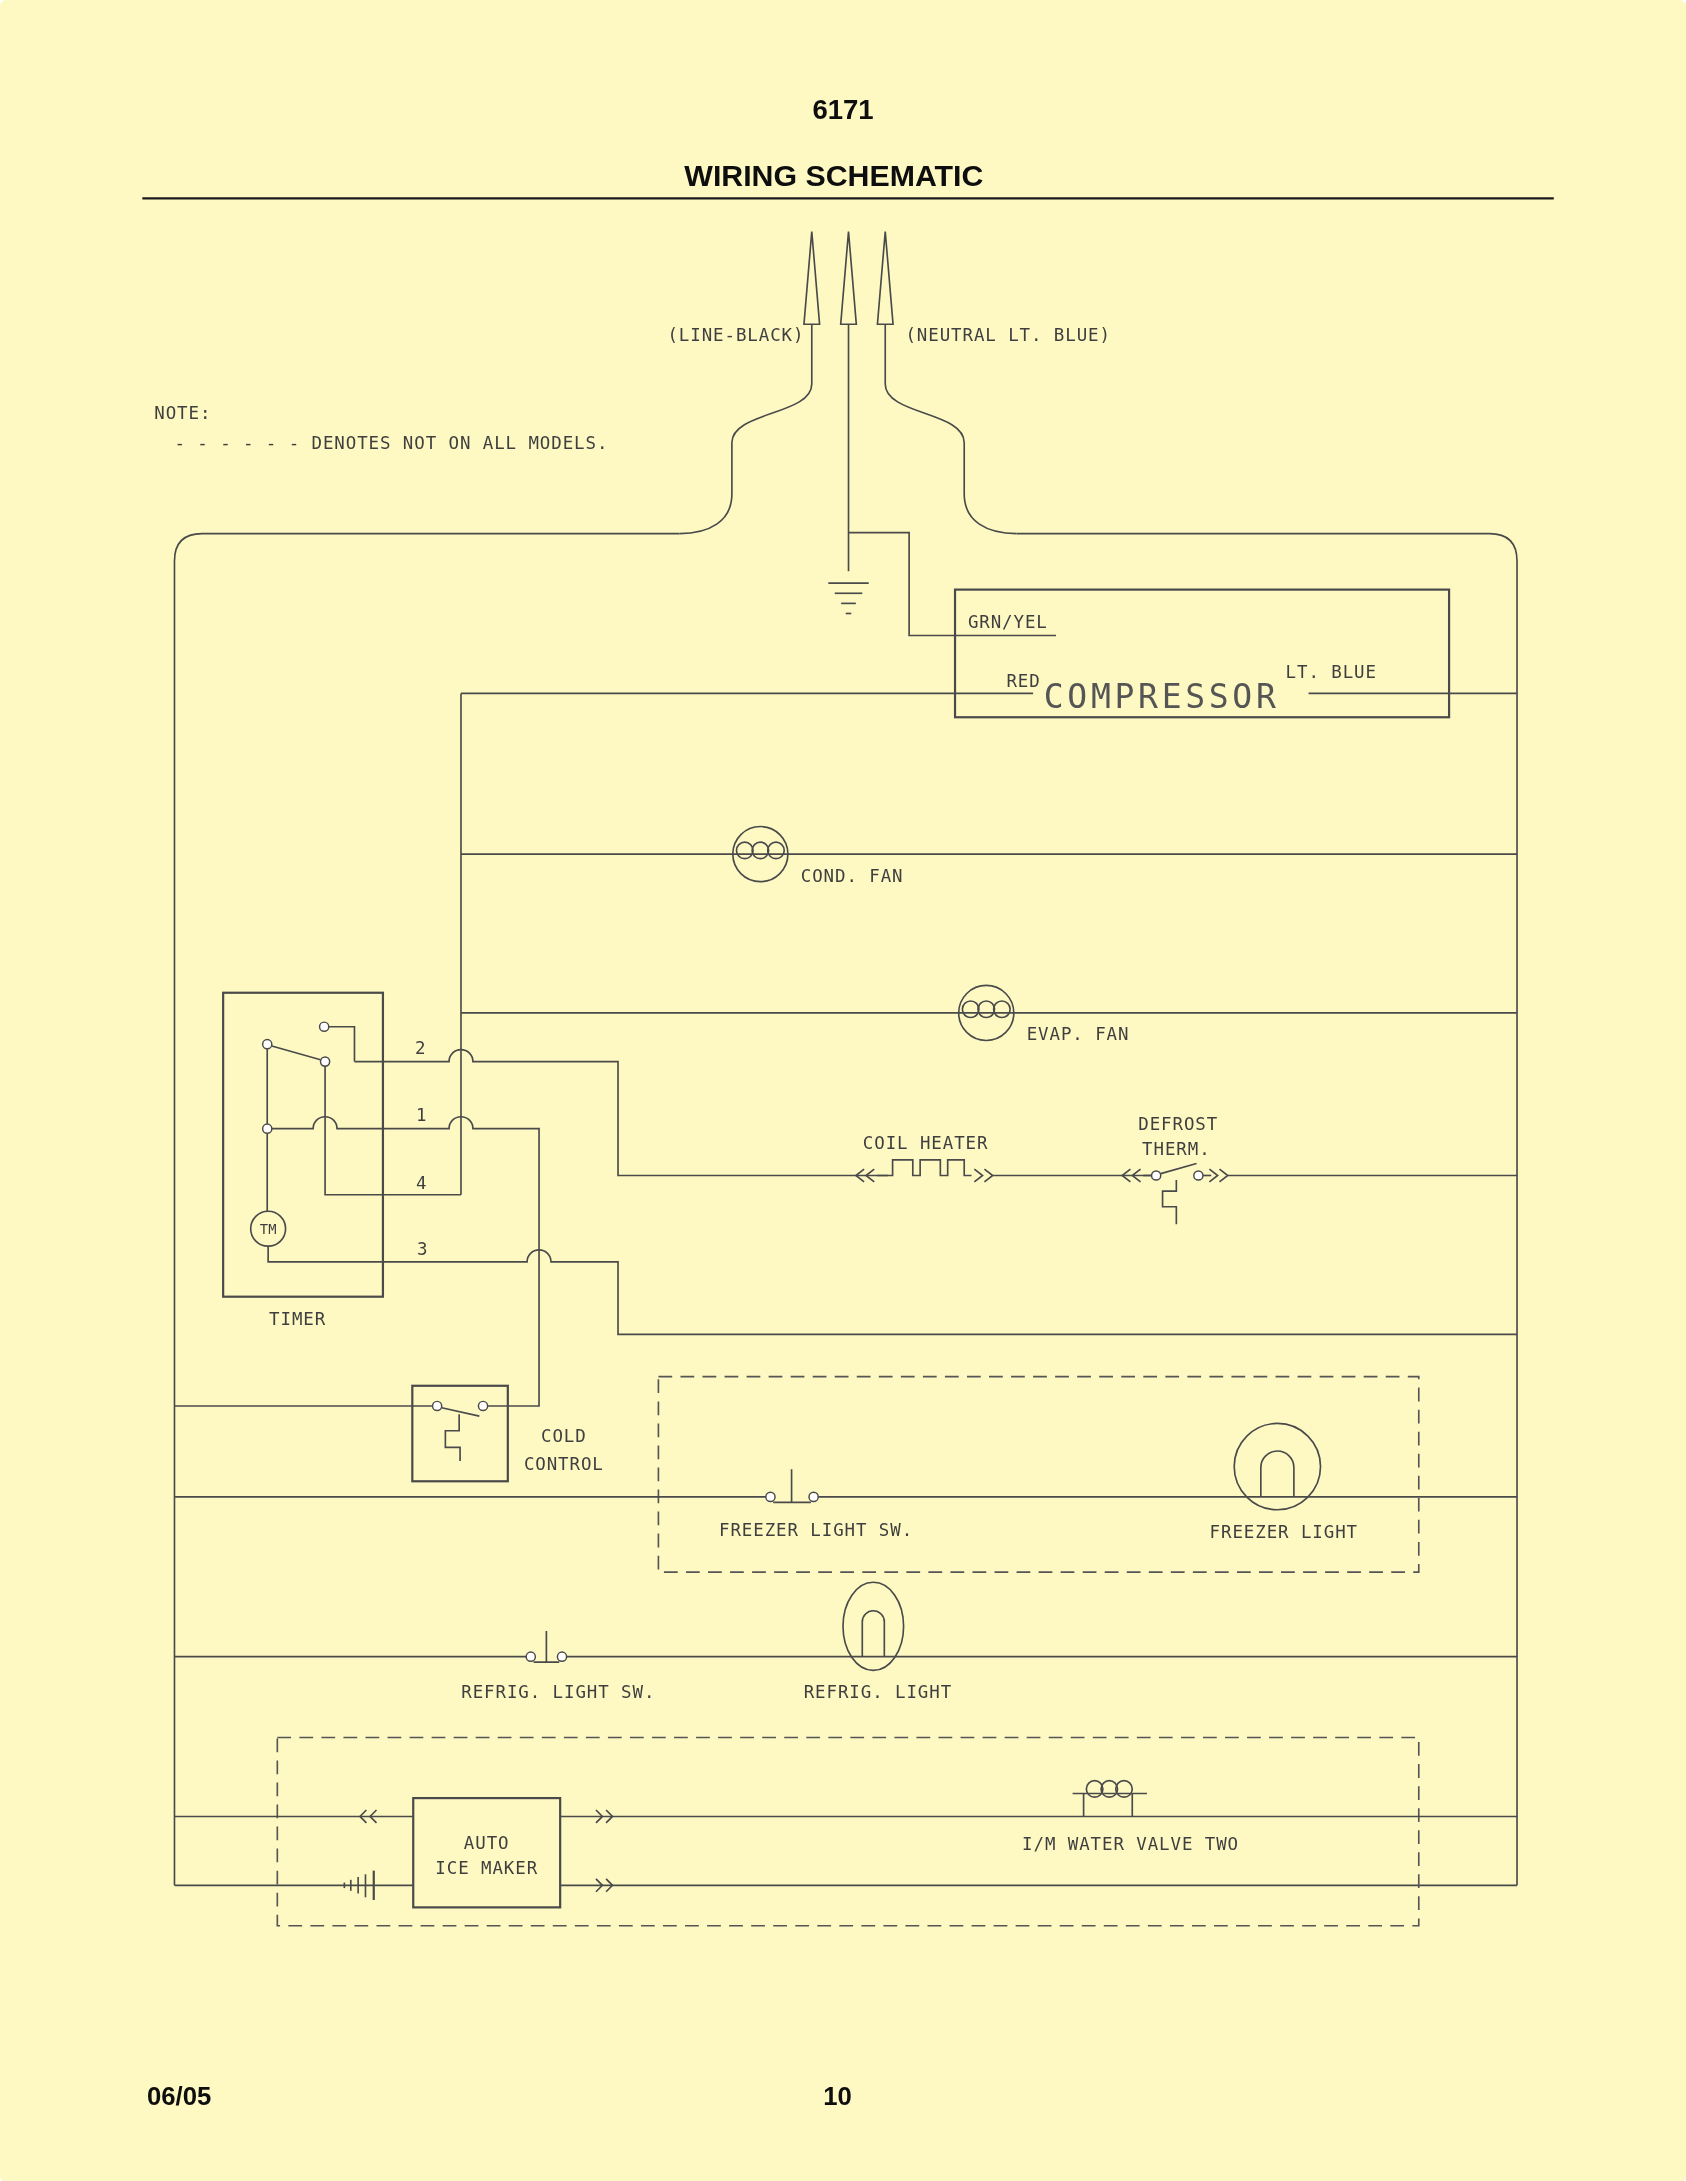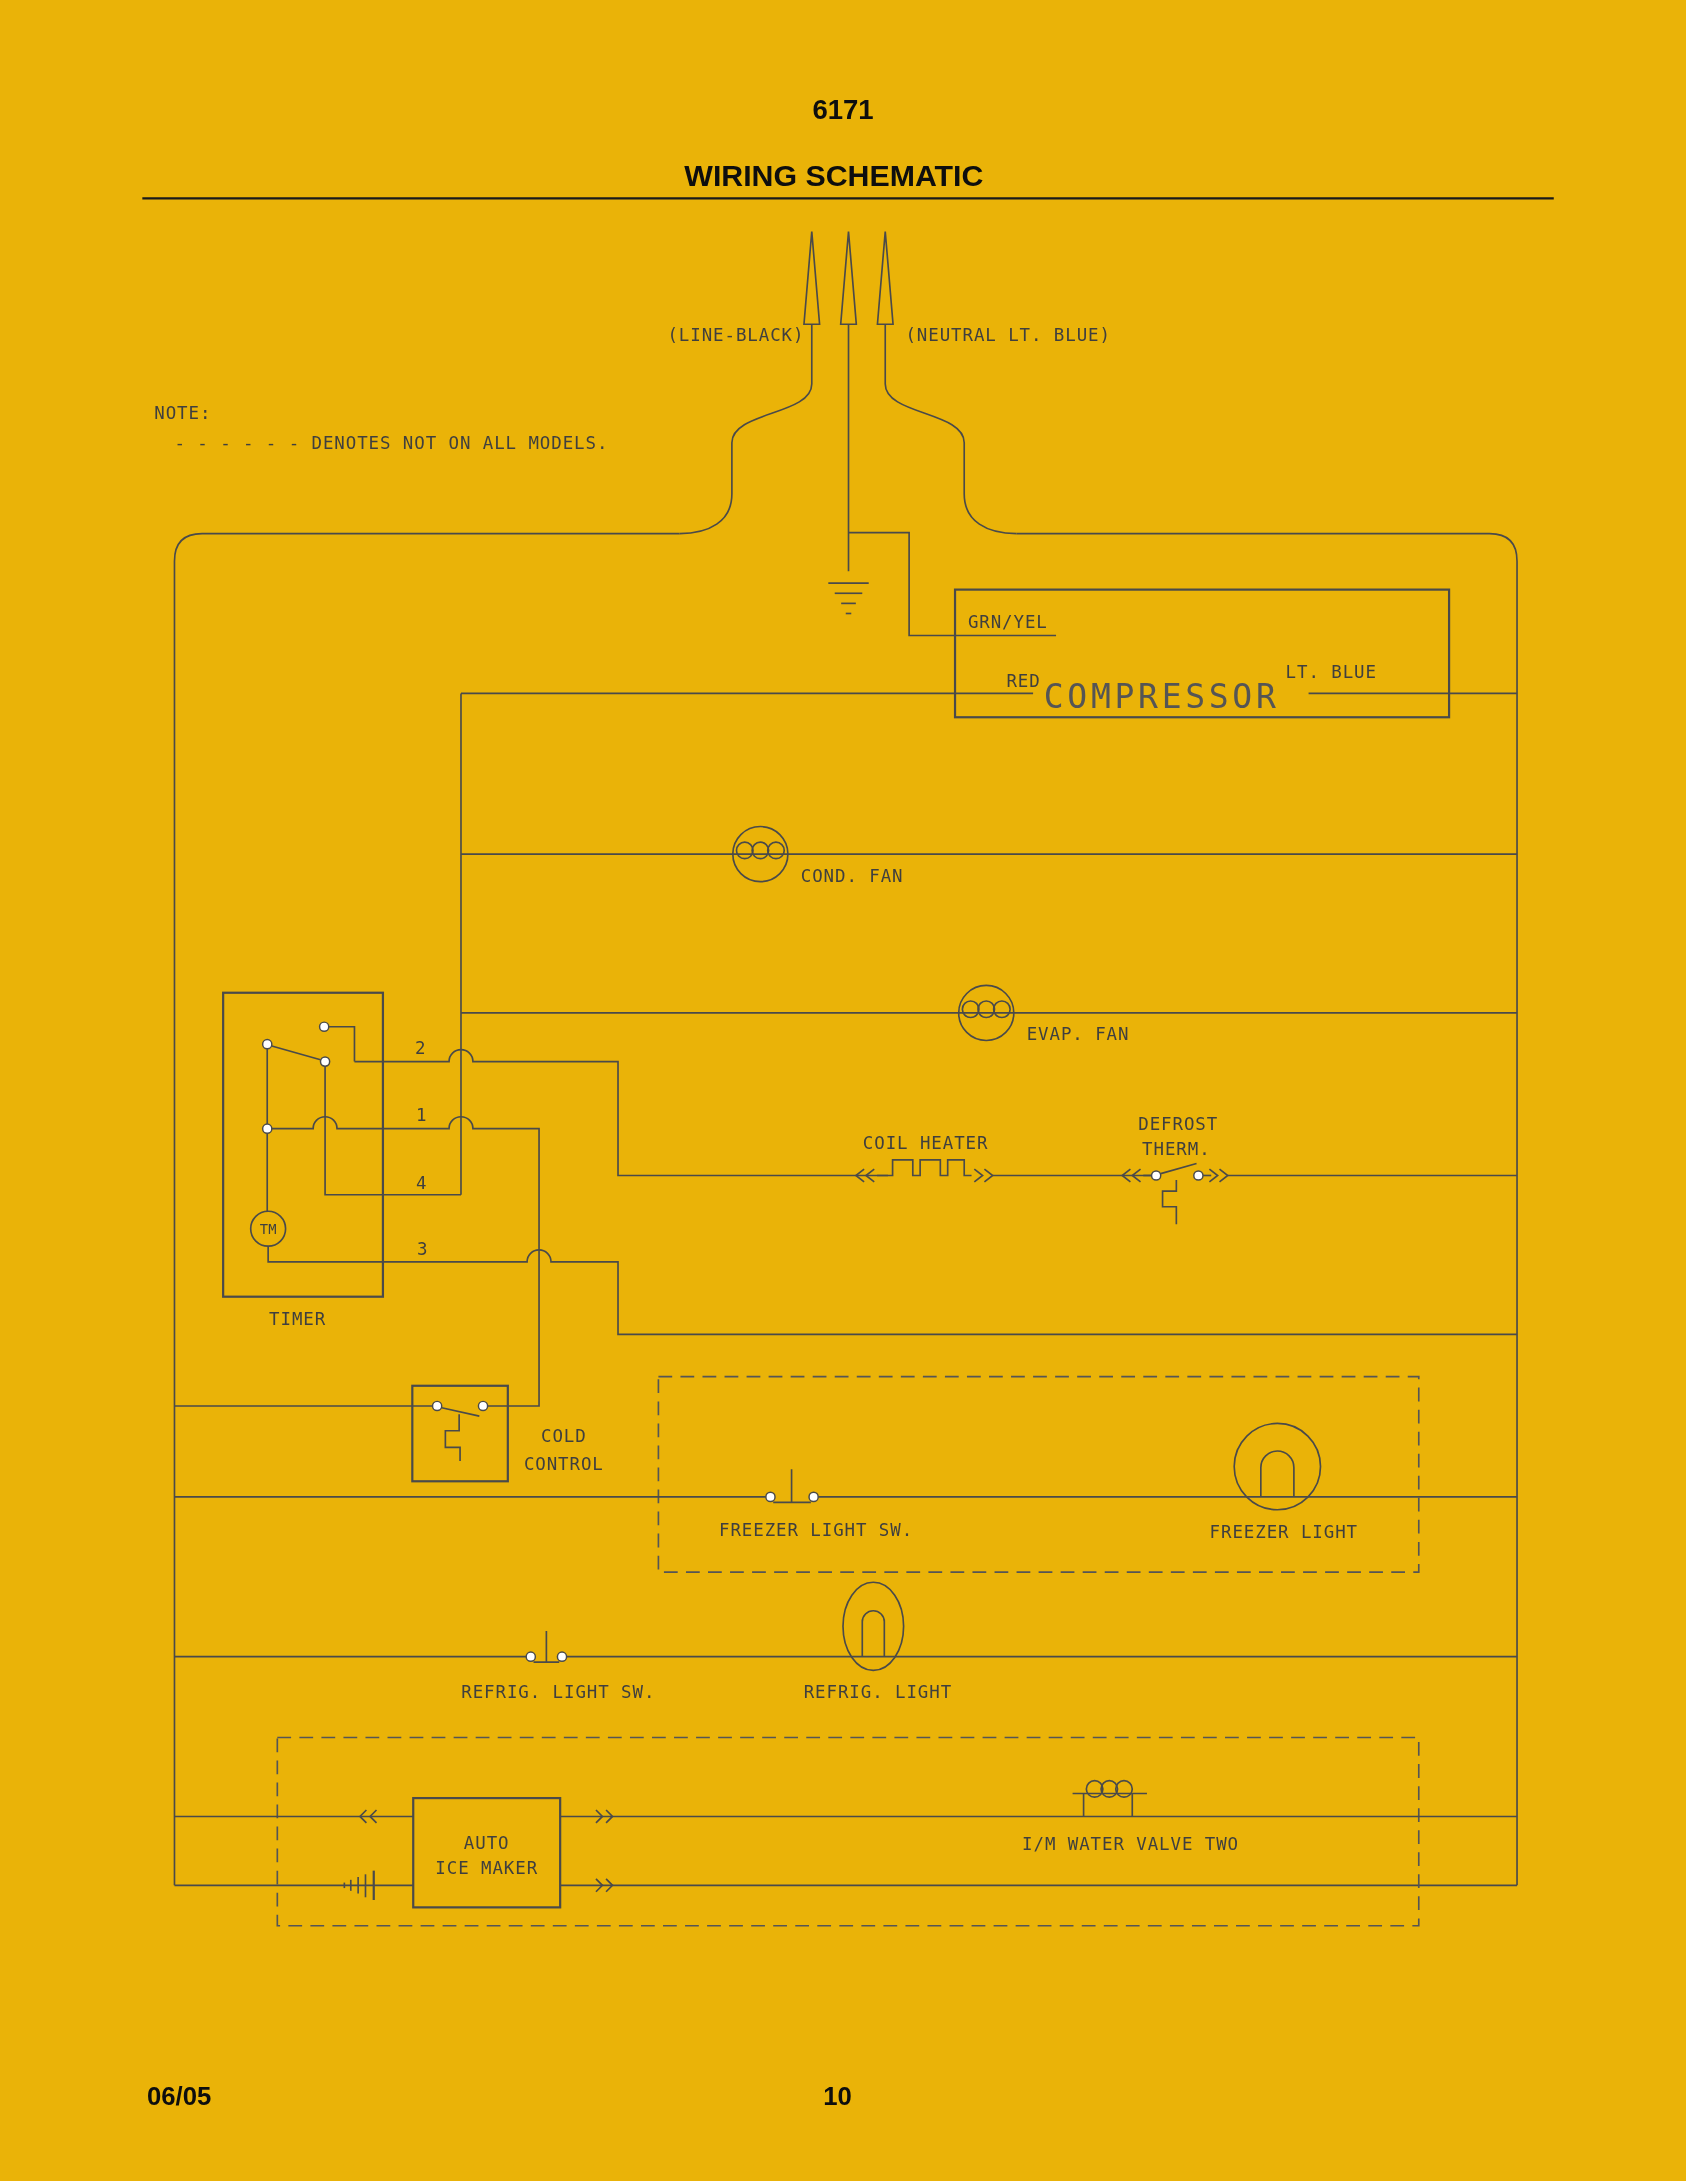--- a/index.html
+++ b/index.html
@@ -1,17 +1,17 @@
 <!DOCTYPE html>
 <html style="font-size:14.7px"><head>
 <meta charset="utf-8">
 <style>
   html,body{margin:0;padding:0;background:#ffffff;}
   body{font-family:"DejaVu Sans Mono", monospace;}
-  .page{position:relative;width:1686px;height:2182px;background:#eab308;margin:0 auto;}
+  .page{position:relative;width:1686px;height:2182px;background:#fef9c3;margin:0 auto;border-radius:6px;}
   svg{display:block;}
   .wire{stroke:#4a4a4a;stroke-width:1.8;fill:none;}
   .wire2{stroke:#4a4a4a;stroke-width:2.4;fill:none;}
   .dashbox{stroke:#555;stroke-width:1.8;fill:none;stroke-dasharray:15 9;}
   .lbl{font-family:"DejaVu Sans Mono",monospace;font-size:19px;fill:#3f3f3f;letter-spacing:1px;}
   .lblsm{font-family:"DejaVu Sans Mono",monospace;font-size:15px;fill:#3f3f3f;}
   .big{font-family:"DejaVu Sans Mono",monospace;font-size:36px;fill:#555;letter-spacing:4px;}
   .hdr{font-family:"Liberation Sans","DejaVu Sans",sans-serif;font-weight:bold;fill:#0e0e0e;}
   .term{stroke:#4a4a4a;stroke-width:1.6;fill:#ffffff;}
   .bulb{stroke:#4a4a4a;stroke-width:1.8;fill:none;}

